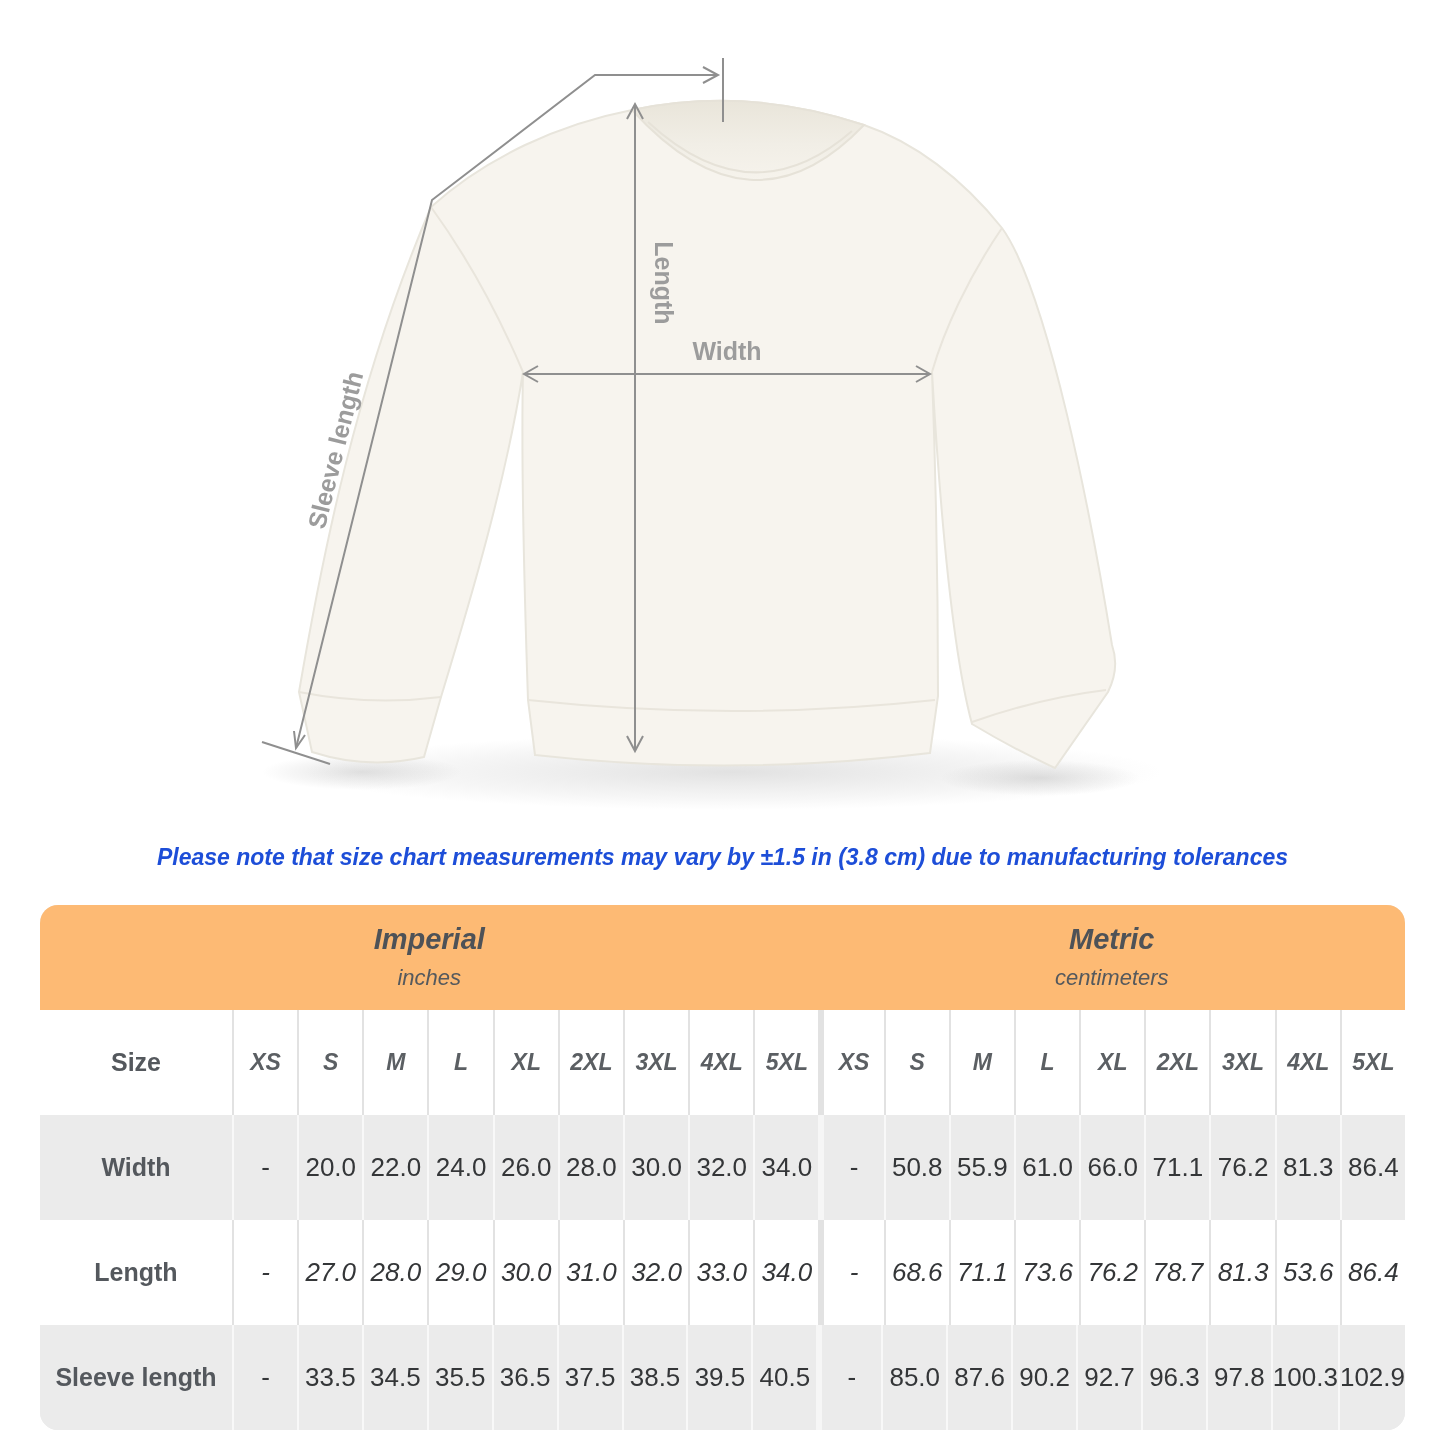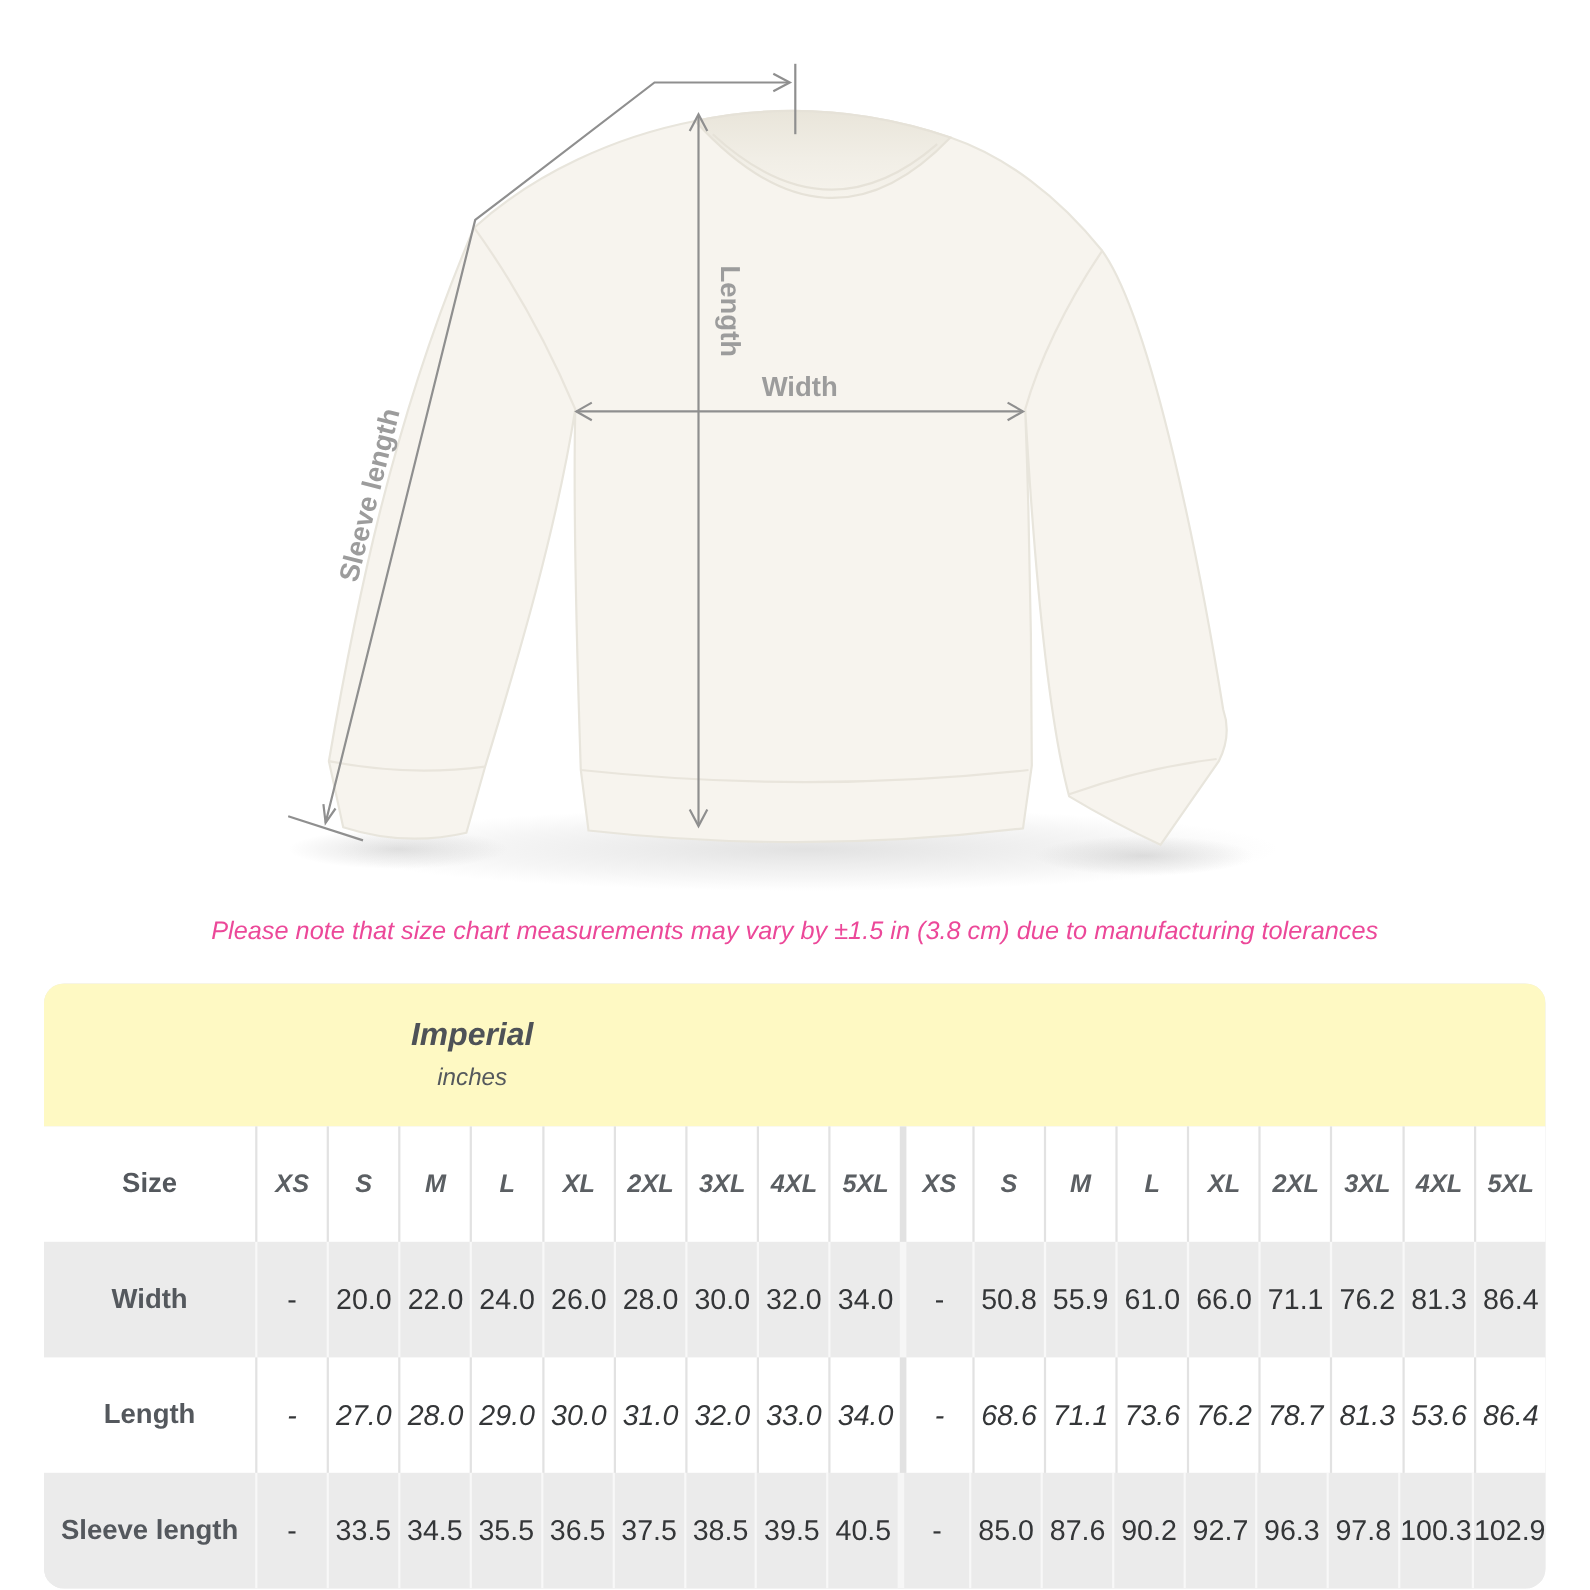--- a/index.html
+++ b/index.html
@@ -12,42 +12,42 @@
   
   .diagram-wrap{width:1445px;height:828px;position:relative;}
   .diagram-wrap svg{display:block;}
   
   .title-block{text-align:center;margin-top:4px;}
   .page-title{
     font-size:37px;font-weight:bold;color:#3a3a3a;margin:0;
     letter-spacing:0.5px;
   }
   .page-subtitle{
-    font-size:23px;font-style:italic;color:#ec4899;margin:5px 0 0 0;
+    font-size:23px;font-style:italic;color:#1d4ed8;margin:16px 0 0 0;font-weight:bold;
   }
   
   .size-table{
     --label-w:192px;
     margin:34px 40px 0 40px;
     border-radius:18px;
     background:#eaeaea;
     overflow:hidden;
   }
   .t-row{
     display:grid;
     grid-template-columns:var(--label-w) repeat(18,1fr);
     height:105px;
     align-items:center;
   }
   .band{
     display:grid;
     grid-template-columns:var(--label-w) repeat(18,1fr);
-    height:130px;
+    height:105px;
     align-items:center;
-    background:#fef9c3;
+    background:#fdba74;
   }
   .band-group{text-align:center;}
   .band-group.imperial{grid-column:1 / 11;}
   .band-group.metric{grid-column:11 / 20;}
   .band-label{
     font-size:29px;font-weight:bold;font-style:italic;color:#4e5257;
     line-height:1.1;
   }
   .band-unit{
     font-size:22px;font-style:italic;color:#55595d;margin-top:9px;
@@ -151,20 +151,24 @@
 
 <div class="title-block">
   <p class="page-subtitle">Please note that size chart measurements may vary by ±1.5 in (3.8 cm) due to manufacturing tolerances</p>
 </div>
 
 <div class="size-table">
   <div class="band">
     <div class="band-group imperial">
       <div class="band-label">Imperial</div>
       <div class="band-unit">inches</div>
+    </div>
+    <div class="band-group metric">
+      <div class="band-label">Metric</div>
+      <div class="band-unit">centimeters</div>
     </div>
   </div>
   <div id="table-grid">
       <div class="t-row row-white header-row">
         <div class="cell label-cell">Size</div>
         <div class="cell head-cell">XS</div>
         <div class="cell head-cell">S</div>
         <div class="cell head-cell">M</div>
         <div class="cell head-cell">L</div>
         <div class="cell head-cell">XL</div>

